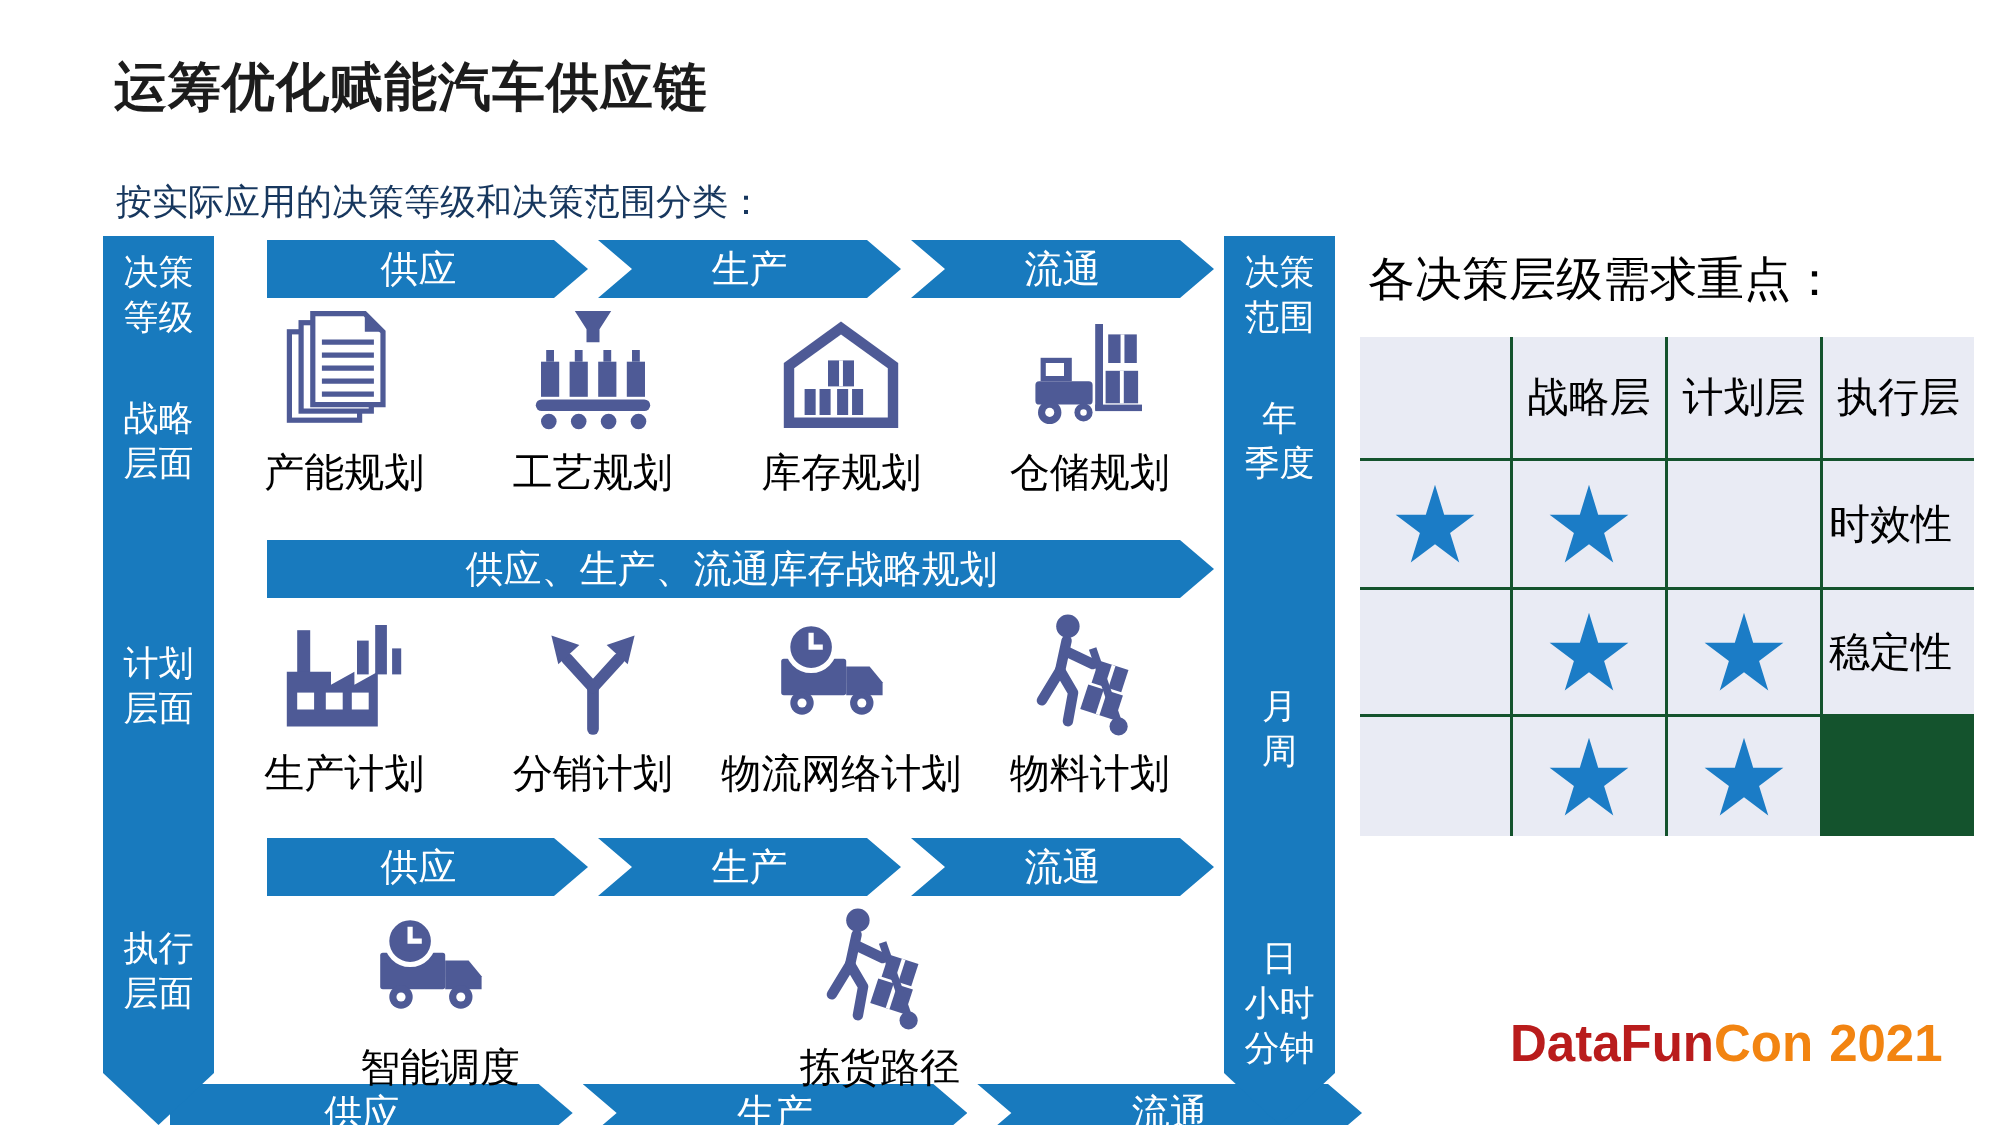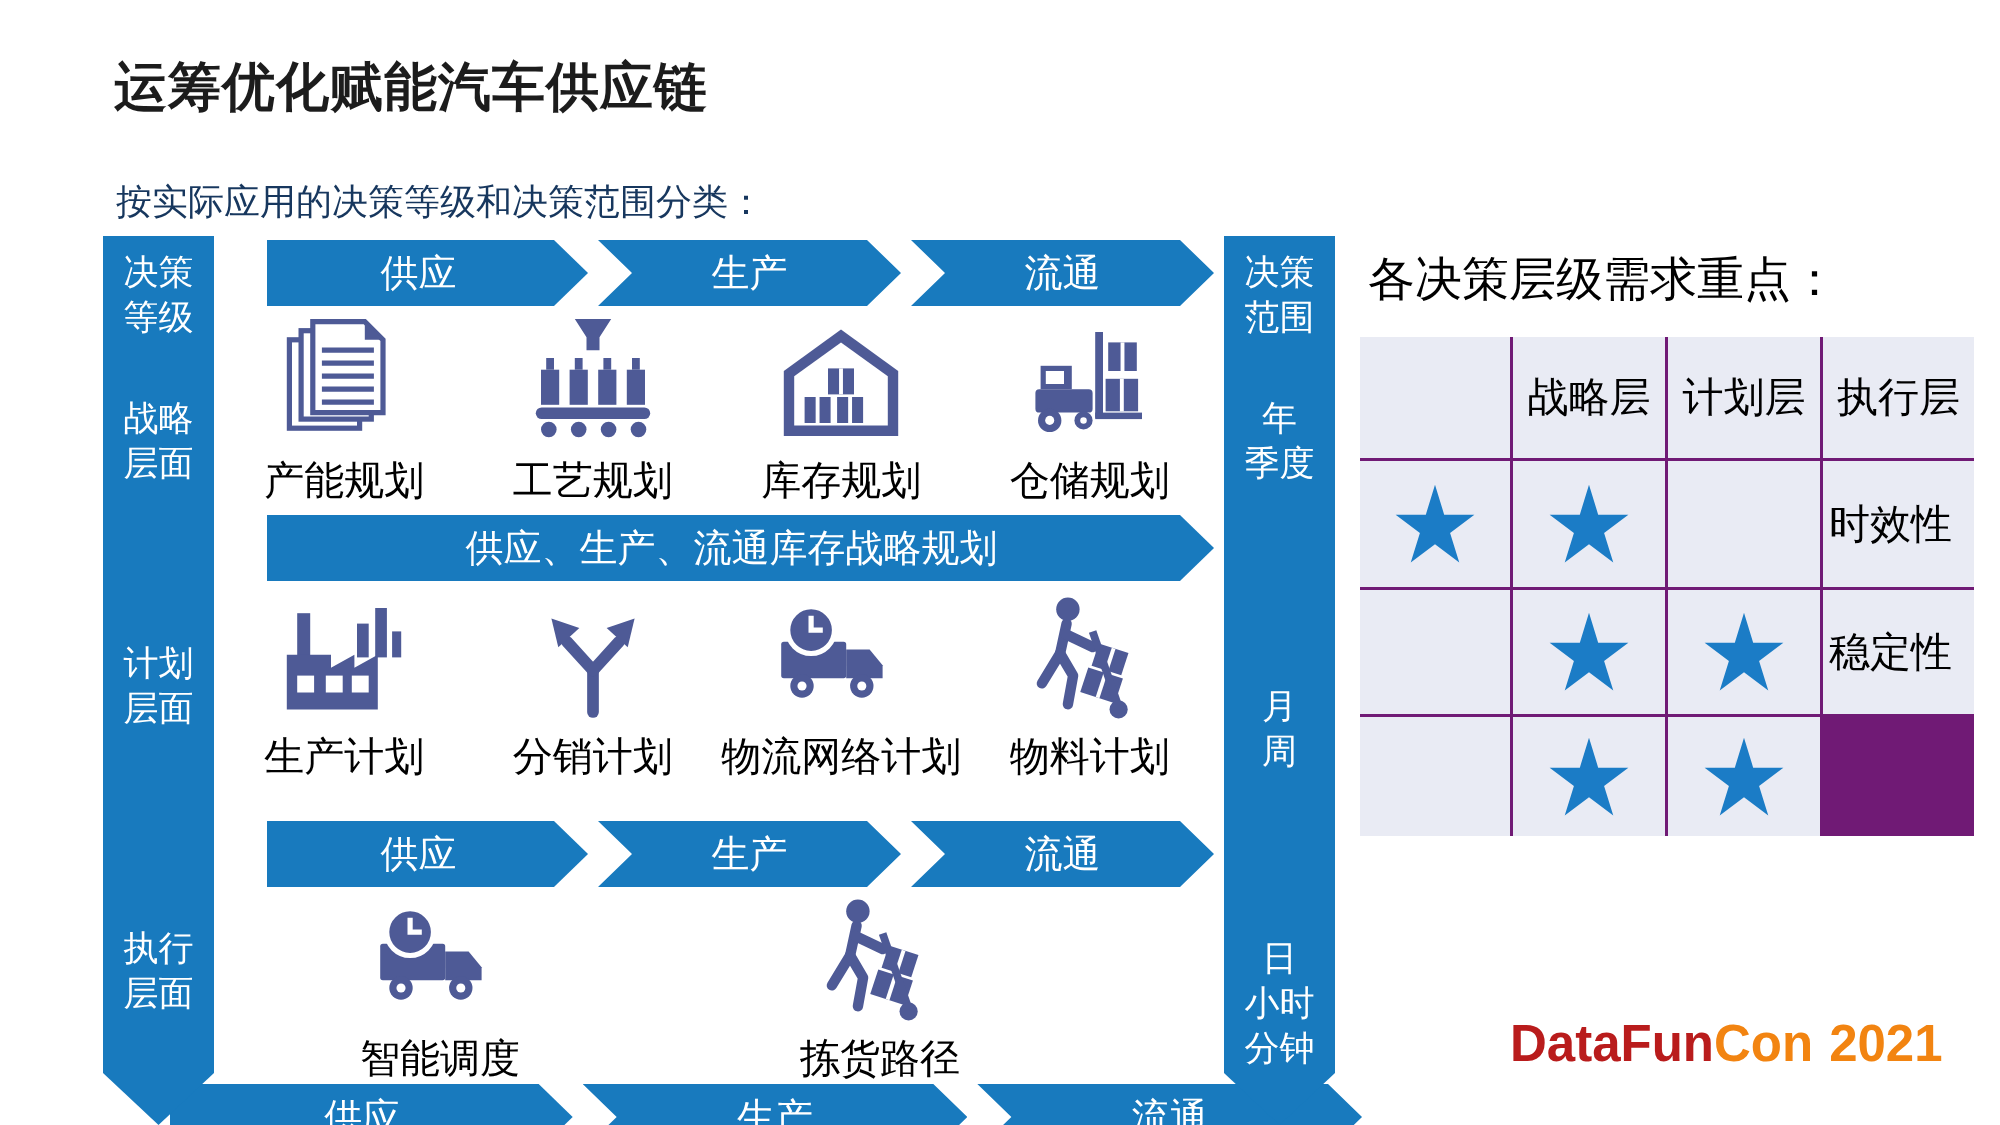--- a/index.html
+++ b/index.html
@@ -14,46 +14,46 @@
   .diagram{position:absolute;left:103px;top:236px;width:1232px;height:889px;}
   .vbar{
     position:absolute;top:0;width:111px;height:100%;background:#187ABE;z-index:2;
     clip-path:polygon(0 0,100% 0,100% calc(100% - 52px),50% 100%,0 calc(100% - 52px));
   }
   .vbar.left{left:0;}
   .vbar.right{left:1121px;}
   .vlabel{position:absolute;left:0;width:100%;text-align:center;color:#fff;font-size:35px;line-height:1.28;white-space:pre-line;}
 
   .content{position:absolute;left:117px;top:0;width:994px;z-index:1;}
-  .band{display:flex;gap:10px;height:66px;padding-left:47px;}
+  .band{display:flex;gap:10px;height:58px;padding-left:47px;}
   .band .seg{
     flex:1;background:#187ABE;color:#fff;display:flex;align-items:center;justify-content:center;
     font-size:38px;white-space:nowrap;
   }
   .seg.first{clip-path:polygon(0 0,calc(100% - 34px) 0,100% 50%,calc(100% - 34px) 100%,0 100%);padding-right:18px;}
   .seg.mid{clip-path:polygon(0 0,calc(100% - 34px) 0,100% 50%,calc(100% - 34px) 100%,0 100%,34px 50%);}
   .band-top{margin-top:4px;}
-  .band-strategy{margin-top:12px;}
+  .band-strategy{margin-top:45px;}
   .band-exec{margin-top:42px;}
   .band-bottom{position:absolute;left:20px;top:848px;width:1192px;z-index:0;}
 
   .icon-row{display:flex;}
   .icon-row.row-1,.icon-row.row-2{margin-top:13px;width:994px;}
   .icon-row.row-2{margin-top:14px;justify-content:space-between;}
   .icon-row.row-3{margin-top:10px;width:880px;align-items:center;}
   .item{flex:1;display:flex;flex-direction:column;align-items:center;}
   .item svg.icon{width:130px;height:130px;}
   .ilabel{margin-top:8px;font-size:40px;color:#000;white-space:nowrap;line-height:1.15;}
 
   
   .panel-heading{position:absolute;left:1368px;top:248px;font-size:47px;color:#000;}
   .needs-table{
     position:absolute;left:1360px;top:337px;
     display:grid;grid-template-columns:150px 152px 152px 151px;grid-template-rows:121px 126px 124px 119px;
-    gap:3px;background:#701a75;
+    gap:3px;background:#14532d;
   }
   .cell{background:#E9EBF4;display:flex;align-items:center;justify-content:center;}
   .cell.collabel{font-size:41px;}
   .cell.rowlabel{justify-content:flex-start;padding-left:6px;font-size:41px;}
   .star-cell svg{width:86px;height:82px;visibility:hidden;}
   .star-cell.has-star svg{visibility:visible;}
 
   
   .logo{position:absolute;left:1510px;top:1014px;font-size:51px;font-weight:700;white-space:nowrap;}
   .logo .l1{color:#b91c1c;}

